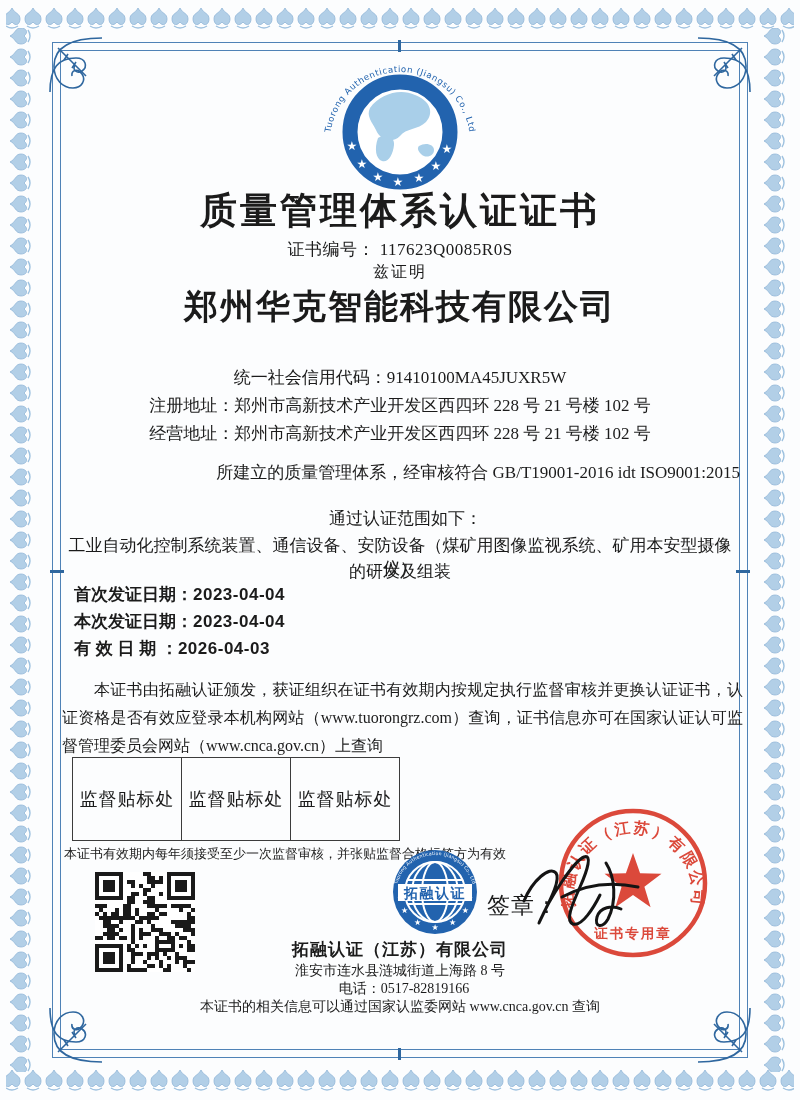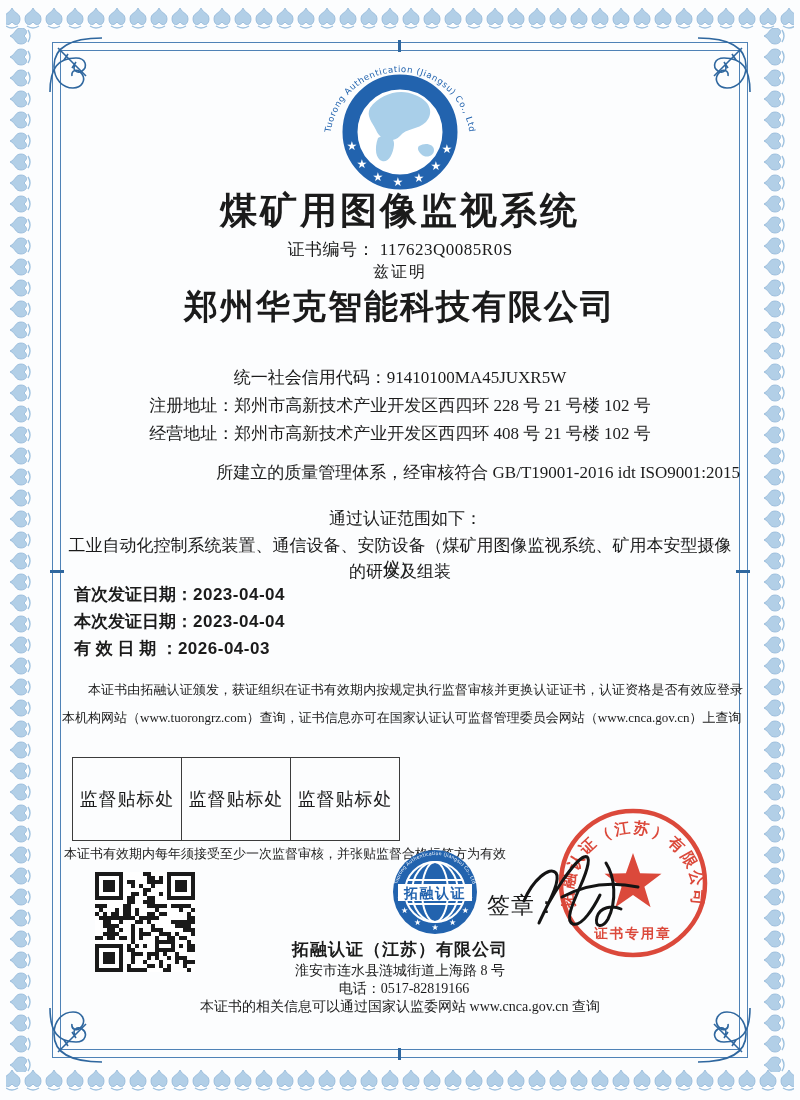--- a/index.html
+++ b/index.html
@@ -32,21 +32,21 @@
   .abs{position:absolute;}
   .ctr{left:60px;right:60px;text-align:center;}
   .title{font-size:37px;font-weight:bold;letter-spacing:3px;}
   .certno{font-size:17px;letter-spacing:.5px;}
   .hereby{font-size:16px;letter-spacing:2px;}
   .company{font-size:34px;font-weight:bold;letter-spacing:2px;}
   .line17{font-size:17px;font-family:Liberation Serif, serif;}
   .dates{left:74px;top:581px;font-family:"Liberation Sans","DejaVu Sans",sans-serif;
          font-weight:bold;font-size:17px;line-height:27px;}
   .dates .dval{letter-spacing:.5px;margin-top:14px;}
-  .para{left:62px;right:57px;top:676px;font-size:13px;line-height:28px;
+  .para{left:62px;right:57px;top:676px;font-size:16px;line-height:28px;
         text-align:justify;text-indent:2em;}
   .boxes{left:72px;top:757px;display:flex;}
   .sbox{width:108px;height:82px;border:1px solid #3c3c3c;margin-left:-1px;
         display:flex;align-items:center;justify-content:center;
         font-size:18px;letter-spacing:1px;background:transparent;}
   .sbox:first-child{margin-left:0;}
   .note{left:64px;top:845px;font-size:13px;color:#222;}
   .signlabel{left:487px;top:890px;font-size:23px;font-weight:normal;letter-spacing:1px;}
   .footer-co{top:938px;font-size:17px;font-weight:bold;letter-spacing:1px;}
   .footer-ln{font-size:14px;}
@@ -825,28 +825,28 @@
         <text x="76" y="136">★</text>
       <text x="56" y="131">★</text>
         <text x="40" y="118">★</text>
       <text x="30" y="100">★</text>
     </g>
     <text font-family="'DejaVu Sans',sans-serif" font-size="8.6" fill="#2263ae" letter-spacing="0.6">
       <textPath href="#topArc" startOffset="50%" text-anchor="middle">Tuorong Authentication (Jiangsu) Co., Ltd</textPath>
     </text>
   </svg>
 
-  <div class="abs ctr title" style="top:186px;">煤矿用图像监视系统</div>
+  <div class="abs ctr title" style="top:186px;">质量管理体系认证证书</div>
   <div class="abs ctr certno" style="top:238px;">证书编号： 117623Q0085R0S</div>
   <div class="abs ctr hereby" style="top:262px;">兹证明</div>
   <div class="abs ctr company" style="top:284px;">郑州华克智能科技有限公司</div>
 
   <div class="abs ctr line17" style="top:366px;">统一社会信用代码：91410100MA45JUXR5W</div>
   <div class="abs ctr line17" style="top:394px;">注册地址：郑州市高新技术产业开发区西四环 228 号 21 号楼 102 号</div>
-  <div class="abs ctr line17" style="top:422px;">经营地址：郑州市高新技术产业开发区西四环 408 号 21 号楼 102 号</div>
+  <div class="abs ctr line17" style="top:422px;">经营地址：郑州市高新技术产业开发区西四环 228 号 21 号楼 102 号</div>
 
   <div class="abs ctr line17" style="top:461px;text-align:right;">所建立的质量管理体系，经审核符合 GB/T19001-2016 idt ISO9001:2015</div>
   <div class="abs ctr line17" style="top:507px;padding-left:11px;">通过认证范围如下：</div>
   <div class="abs ctr line17" style="top:534px;">工业自动化控制系统装置、通信设备、安防设备（煤矿用图像监视系统、矿用本安型摄像仪）</div>
   <div class="abs ctr line17" style="top:560px;">的研发及组装</div>
 
   <div class="abs dates">
     <div><span>首次发证日期：</span><span class="dval">2023-04-04</span></div>
     <div><span>本次发证日期：</span><span class="dval">2023-04-04</span></div>
     <div><span>有 效 日 期 ：</span><span class="dval">2026-04-03</span></div>

